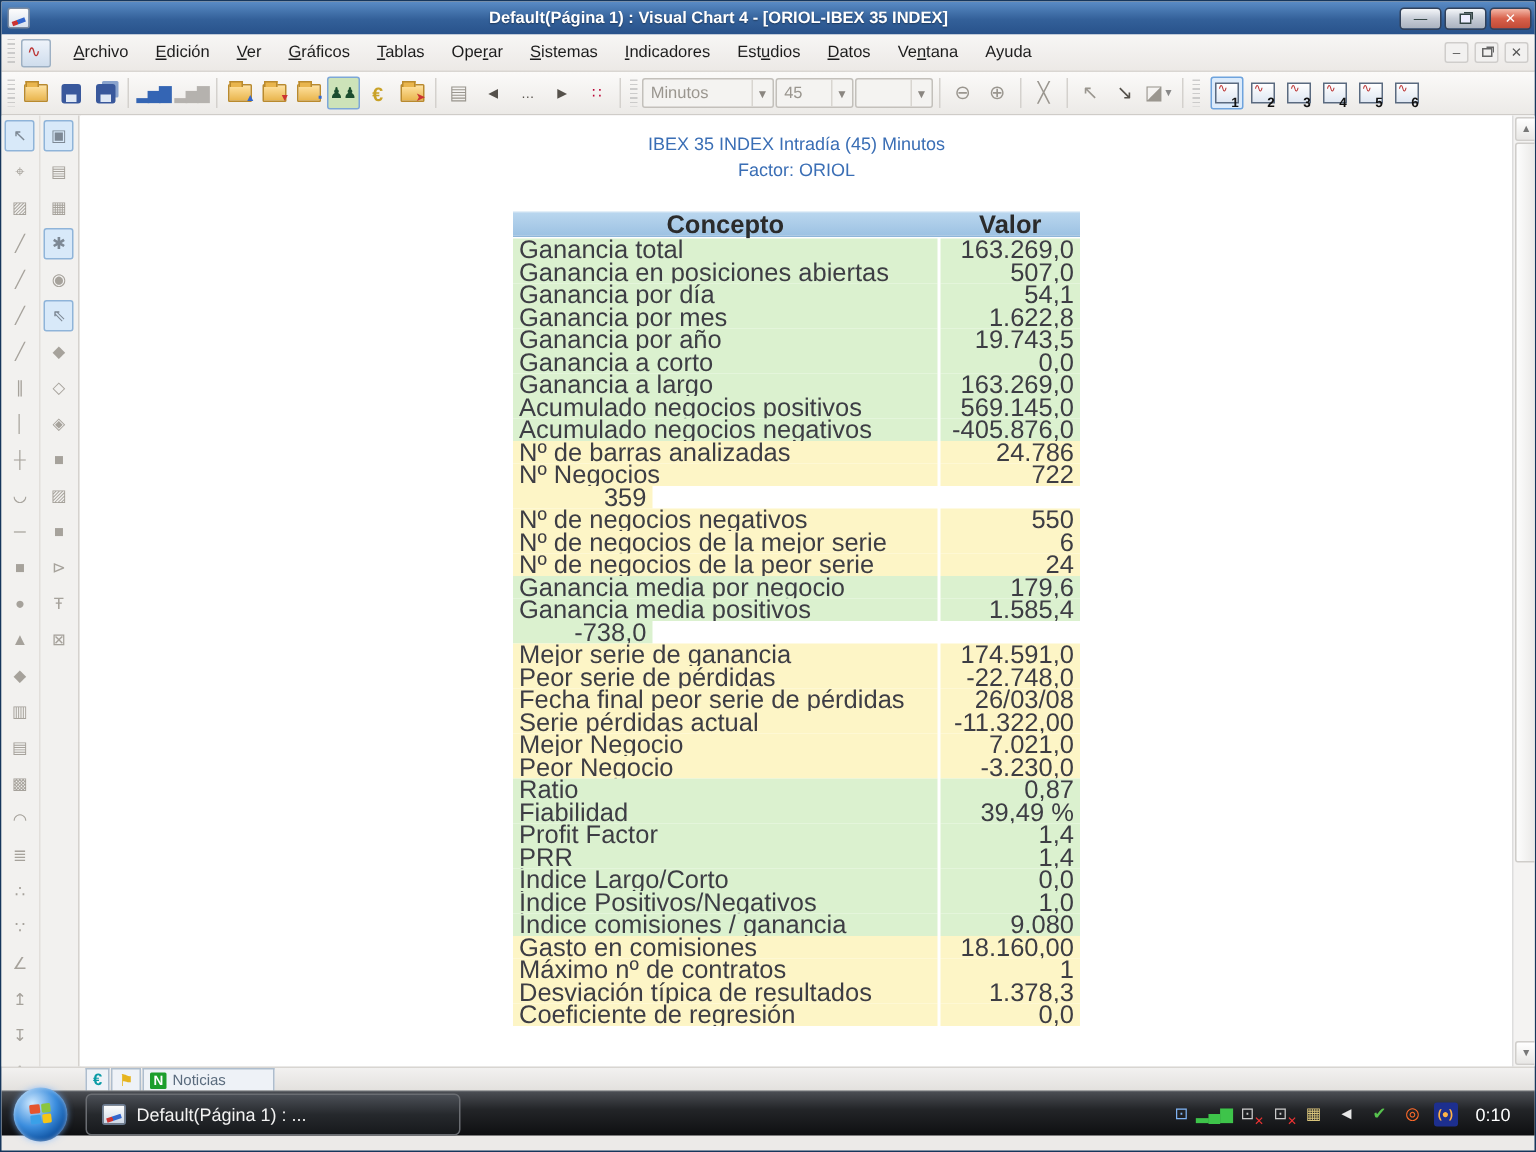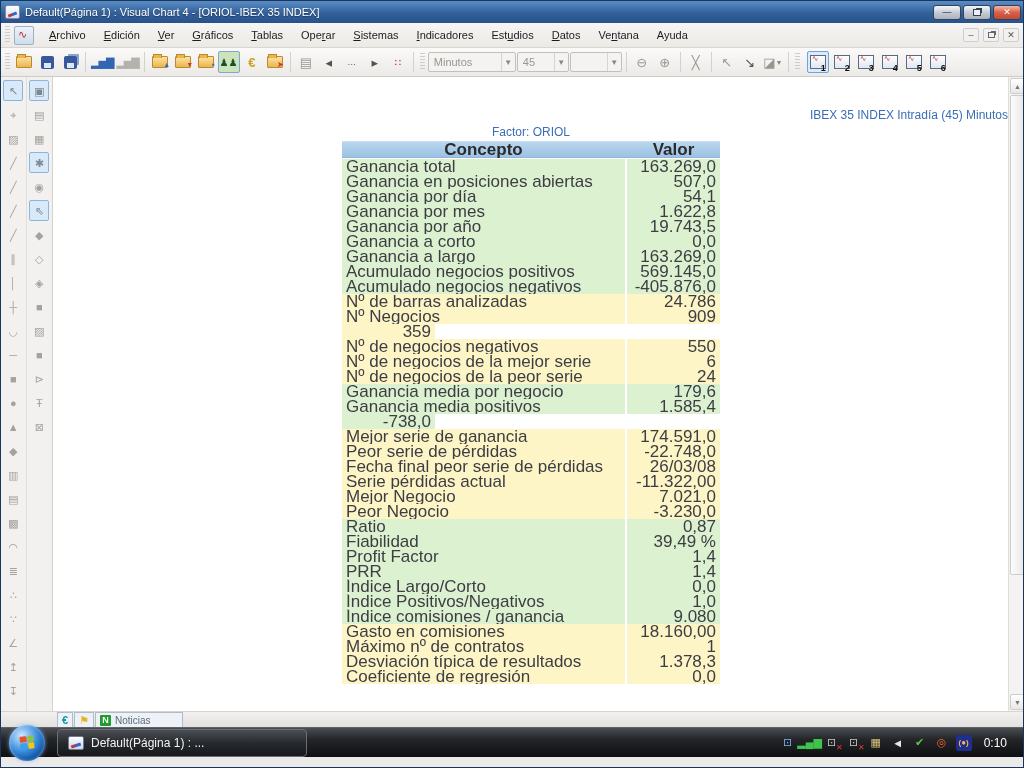--- a/index.html
+++ b/index.html
@@ -8,22 +8,22 @@
   body { position:relative; background:#eceae8; border:1px solid #16365c; }
 
   
   .titlebar { position:absolute; left:0; top:0; width:1024px; height:22px;
     background:linear-gradient(#5a8cc6,#336099 55%,#28528b);
     display:flex; align-items:center; padding:0 4px; }
   .app-icon { width:15px; height:14px; background:linear-gradient(#fdfdfd,#d8e2ee);
     border:1px solid #7a8aa0; border-radius:2px; margin-right:5px; position:relative; }
   .app-icon::after { content:""; position:absolute; left:2px; top:7px; width:9px; height:3px;
     background:linear-gradient(90deg,#c33 40%,#36c 40%); transform:rotate(-20deg); }
-  .title-text { color:#fff; font-size:11px; font-weight:normal; flex:1;
-    text-shadow:0 1px 1px rgba(0,0,0,.4); white-space:nowrap; }
+  .title-text { color:#fff; font-size:11px; font-weight:bold; flex:1;
+    text-shadow:0 1px 1px rgba(0,0,0,.4); white-space:nowrap;text-align:center; }
   .win-btns { display:flex; gap:2px; }
   .win-btn { width:28px; height:15px; border:1px solid #31415a; border-radius:3px;
     background:linear-gradient(#f4f6f9,#c6ccd6 50%,#aab2bf); color:#233;
     font-size:9px; line-height:13px; text-align:center; }
   .win-btn.close { background:linear-gradient(#f3b8a8,#d8604a 50%,#c04a36); color:#fff; }
   .restore-glyph { display:inline-block; width:8px; height:7px; border:1px solid #344;
     box-shadow:2px -2px 0 -1px #344; margin-top:3px; background:#eef; }
 
   
   .menubar { position:absolute; left:0; top:22px; width:1024px; height:25px;
@@ -82,21 +82,21 @@
   .main { position:absolute; left:0; top:76px; width:1024px; height:634px; background:#fff; }
   .sidebar { position:absolute; left:0; top:0; width:52px; height:634px;
     background:#f2f1ef; border-right:1px solid #d5d2ce; display:flex; }
   .tool-col { width:26px; display:flex; flex-direction:column; align-items:center; padding-top:3px; }
   .tool-col.c1 { border-right:1px solid #e2dfdb; }
   .tool { width:20px; height:21px; margin-bottom:3px; font-size:11px; line-height:20px;
     text-align:center; color:#a6a29b; border:1px solid transparent; border-radius:2px; }
   .tool.sel { border-color:#8fb4d9; background:#d8e9f9; color:#7d8894; }
 
   .doc { position:absolute; left:53px; top:0; width:954px; height:634px; background:#fff; }
-  .doc-title { text-align:right; font-size:12px; color:#3a6eb5; margin-top:31px; }
+  .doc-title { text-align:center; font-size:12px; color:#3a6eb5; margin-top:12px; }
   .doc-title2 { text-align:center; font-size:12px; color:#3a6eb5; margin-top:3px; }
 
   .stats-table { position:absolute; left:288px; top:64px; width:378px; font-size:17px; }
   .thead { display:flex; height:17px; line-height:16px; font-weight:bold; color:#2b2b2b;
     background:linear-gradient(#b9d6ee,#9dc2e3); border-top:1px solid #c9dff2;
     border-bottom:1px solid #8fb6da; margin-bottom:1px; }
   .thead .hc { text-align:center; }
   .thead .hc1 { width:283px; margin-right:2px; }
   .thead .hc2 { width:93px; }
   .trow { display:flex; height:15px; line-height:15px; }
@@ -406,21 +406,21 @@
           <div class="trow g">
             <div class="tcell tlabel">Acumulado negocios negativos</div>
             <div class="tcell tvalue">-405.876,0</div>
           </div>
           <div class="trow y">
             <div class="tcell tlabel">Nº de barras analizadas</div>
             <div class="tcell tvalue">24.786</div>
           </div>
           <div class="trow y">
             <div class="tcell tlabel">Nº Negocios</div>
-            <div class="tcell tvalue">909</div>
+            <div class="tcell tvalue">722</div>
           </div>
           <div class="trow y">
             <div class="tcell tvalue">359</div>
           </div>
           <div class="trow y">
             <div class="tcell tlabel">Nº de negocios negativos</div>
             <div class="tcell tvalue">550</div>
           </div>
           <div class="trow y">
             <div class="tcell tlabel">Nº de negocios de la mejor serie</div>

